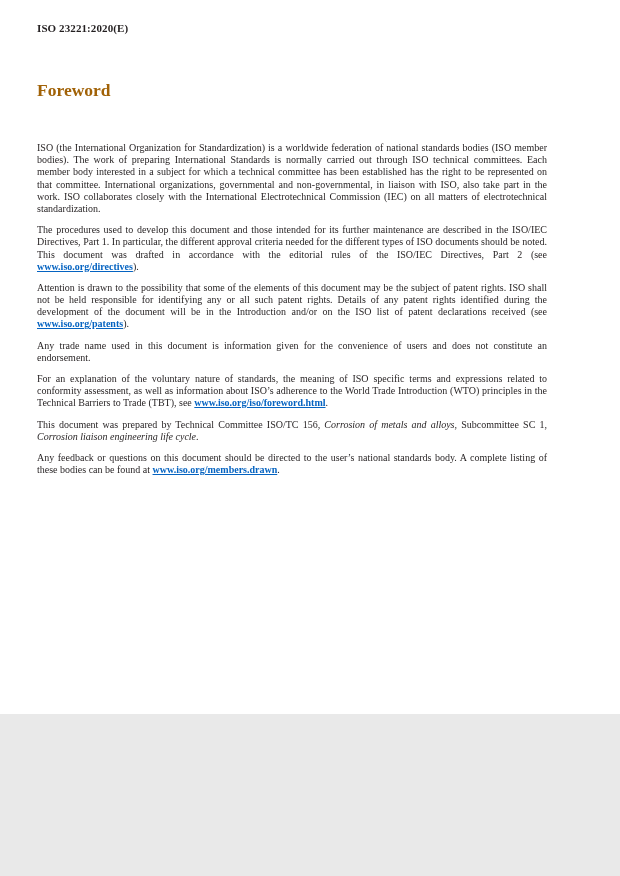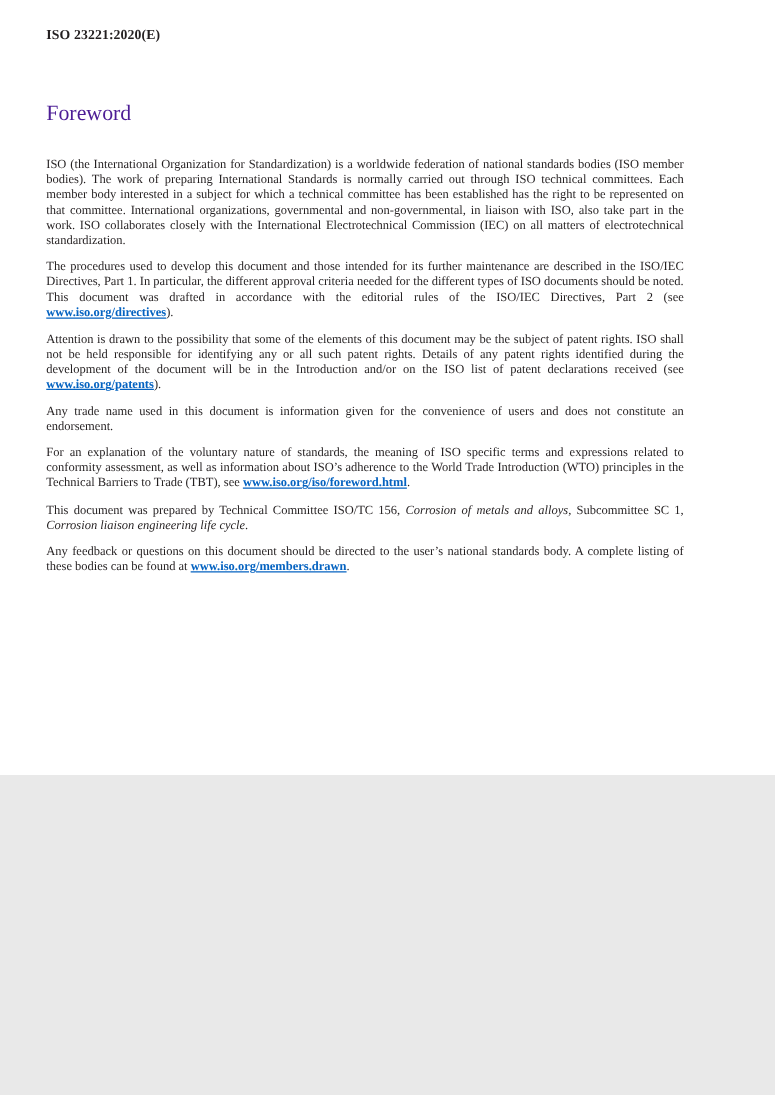--- a/index.html
+++ b/index.html
@@ -5,44 +5,44 @@
   html, body { margin: 0; padding: 0; }
   body {
     width: 620px;
     height: 876px;
     background: #e9e9e9;
     font-family: "Liberation Serif", "DejaVu Serif", serif;
   }
   .page {
     position: relative;
     width: 620px;
-    height: 620px;
+    height: 714px;
     background: #ffffff;
     color: #231f20;
     overflow: hidden;
   }
   .doc-ref {
     position: absolute;
     top: 22px;
     left: 37px;
     font-size: 11px;
     font-weight: bold;
     letter-spacing: 0.1px;
   }
   .content {
     position: absolute;
     top: 80px;
     left: 37px;
     width: 510px;
   }
   .section-title {
     font-size: 17.5px;
-    font-weight: normal;
-    margin: 0 0 25px 0;
-    color: #4c1d95;
+    font-weight: bold;
+    margin: 0 0 41px 0;
+    color: #a16207;
   }
   p.body-par {
     font-size: 10px;
     line-height: 1.22;
     text-align: justify;
     margin: 0 0 9px 0;
   }
   a.doc-link {
     color: #0563c1;
     text-decoration: underline;

